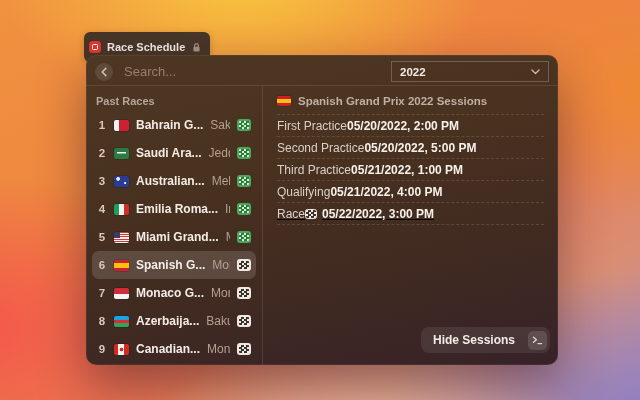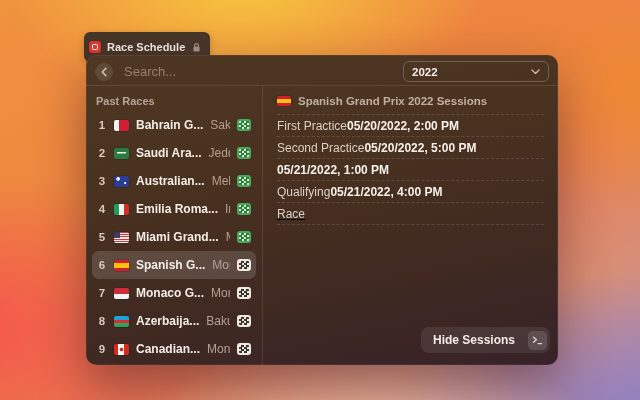--- a/index.html
+++ b/index.html
@@ -26,22 +26,22 @@
   .window{position:absolute;left:86px;top:55px;width:472px;height:310px;border-radius:10px;overflow:hidden;
     background:linear-gradient(168deg,#4e3722 0%,#48311f 38%,#402a21 68%,#372228 100%);
     box-shadow:0 22px 50px rgba(50,20,35,.45), inset 0 0 0 1px rgba(255,255,255,.06);
     display:flex;flex-direction:column;}
   .header{height:27px;flex:none;display:flex;align-items:center;gap:9px;padding:3px 9px 0;}
   .back-btn{width:18px;height:18px;border-radius:50%;background:rgba(255,255,255,.10);border:none;
     display:flex;align-items:center;justify-content:center;flex:none;padding:0;cursor:default;}
   .search-input{flex:1;min-width:0;background:none;border:none;outline:none;color:#efe7e1;font-size:13px;
     font-family:"Liberation Sans",sans-serif;}
   .search-input::placeholder{color:#95806f;}
-  .dropdown{width:146px;height:21px;box-sizing:border-box;border:1px solid rgba(255,255,255,.22);
-    border-radius:6px;display:flex;align-items:center;justify-content:space-between;
+  .dropdown{width:158px;height:21px;box-sizing:border-box;border:1px solid rgba(255,255,255,.22);
+    border-radius:0;display:flex;align-items:center;justify-content:space-between;
     padding:0 8px;color:#f3ece6;font-size:11.5px;font-weight:700;flex:none;}
   .hdiv{height:1px;background:rgba(255,255,255,.10);flex:none;}
   .body{flex:1;display:flex;min-height:0;}
   
   .list{width:176px;flex:none;box-sizing:border-box;padding:4px 6px;overflow:hidden;}
   .vdiv{width:1px;background:rgba(255,255,255,.10);flex:none;}
   .section-title{font-size:11px;font-weight:700;color:#b5a59a;padding:6px 4px 4px;height:11px;line-height:11px;}
   .race-row{height:28px;display:flex;align-items:center;gap:7px;padding:0 5px;border-radius:7px;}
   .race-row.selected{background:rgba(255,255,255,.14);}
   .idx{width:10px;text-align:center;color:#d8c9bf;font-size:11.5px;font-weight:600;flex:none;}
@@ -216,32 +216,37 @@
                 <span>05/20/2022, 2:00 PM</span>
               </span>
             </div>
             <div class="session-row">
               <span class="s-label">Second Practice</span>
               <span class="s-value">
                 <span>05/20/2022, 5:00 PM</span>
               </span>
             </div>
             <div class="session-row">
+              <span class="s-label">Third Practice</span>
               <span class="s-value">
                 <span>05/21/2022, 1:00 PM</span>
               </span>
             </div>
             <div class="session-row">
               <span class="s-label">Qualifying</span>
               <span class="s-value">
                 <span>05/21/2022, 4:00 PM</span>
               </span>
             </div>
             <div class="session-row">
               <span class="s-label">Race</span>
+              <span class="s-value">
+                <span class="mini-checker"></span>
+                <span>05/22/2022, 3:00 PM</span>
+              </span>
             </div>
           </div>
         <div class="footer">
           <div class="action-label">Hide Sessions</div>
           <div class="key-badge">
             <span>
               <svg width="11" height="9" viewBox="0 0 11 9">
                 <path d="M1.5 1.3 4.4 3.8 1.5 6.3" fill="none" stroke="#ded3cb" stroke-width="1.4" stroke-linecap="round" stroke-linejoin="round"></path>
                 <line x1="6" y1="7.6" x2="9.6" y2="7.6" stroke="#ded3cb" stroke-width="1.4" stroke-linecap="round"></line>
               </svg>

